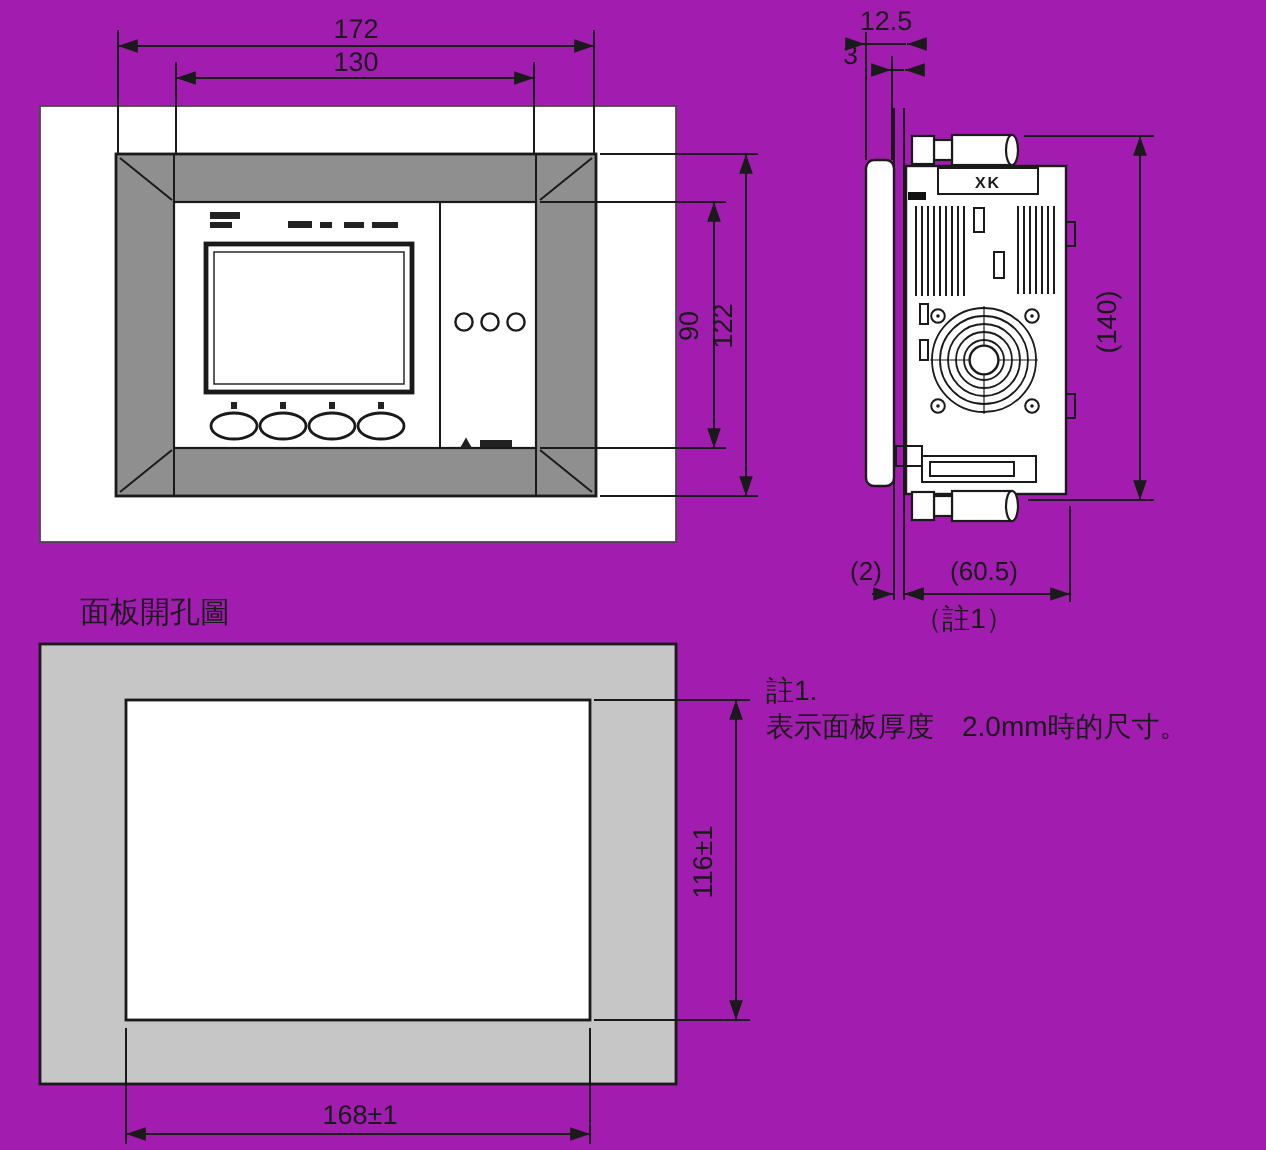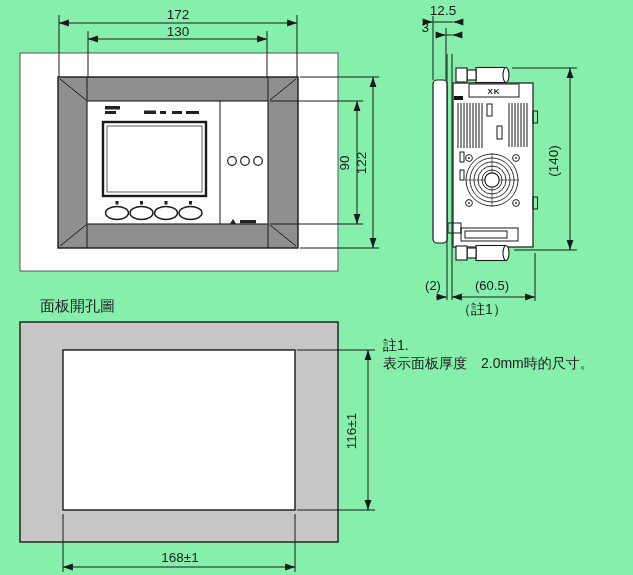--- a/index.html
+++ b/index.html
@@ -1,16 +1,16 @@
 <!DOCTYPE html>
 <html><head>
 <meta charset="utf-8">
 <style>
   html,body{margin:0;padding:0;background:#ffffff;}
-  #stage{position:relative;width:633px;height:575px;background:#86efac;overflow:hidden;
+  #stage{position:relative;width:633px;height:575px;background:#a21caf;overflow:hidden;
          font-family:"Liberation Sans","DejaVu Sans",sans-serif;}
   svg{position:absolute;left:0;top:0;}
   text{fill:#1a1a1a;}
   .dim{font-size:13.5px;}
   .dim-sm{font-size:13px;}
   .cjk{font-size:14px;}
   .title{font-size:15px;}
   .devlabel{font-size:8px;font-weight:bold;letter-spacing:1px;}
   .thin{stroke:#1a1a1a;stroke-width:1;fill:none;}
 </style>

